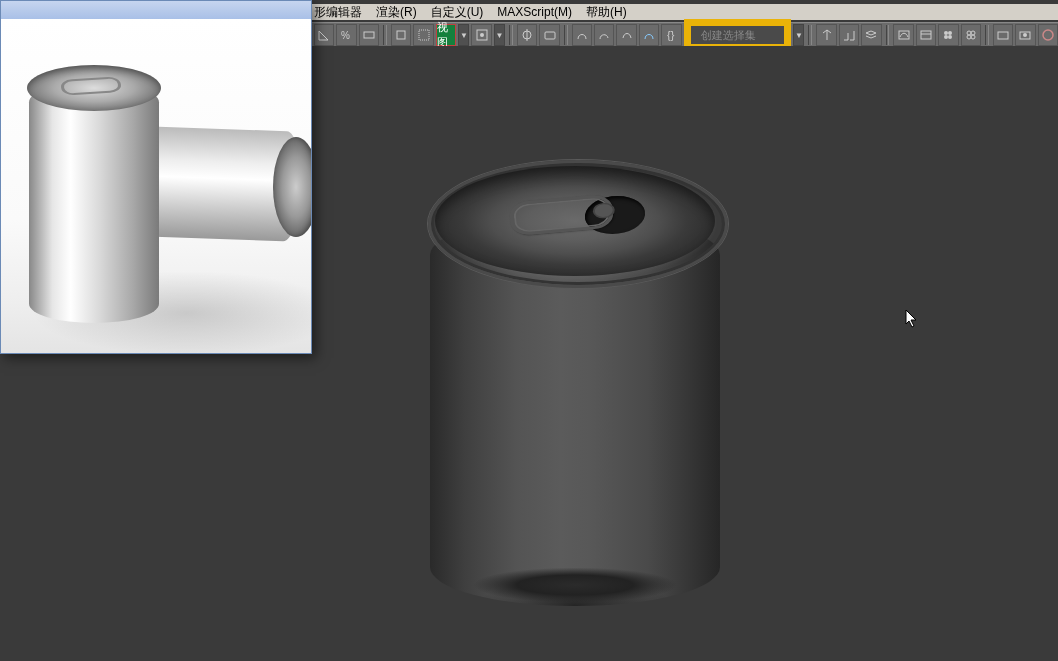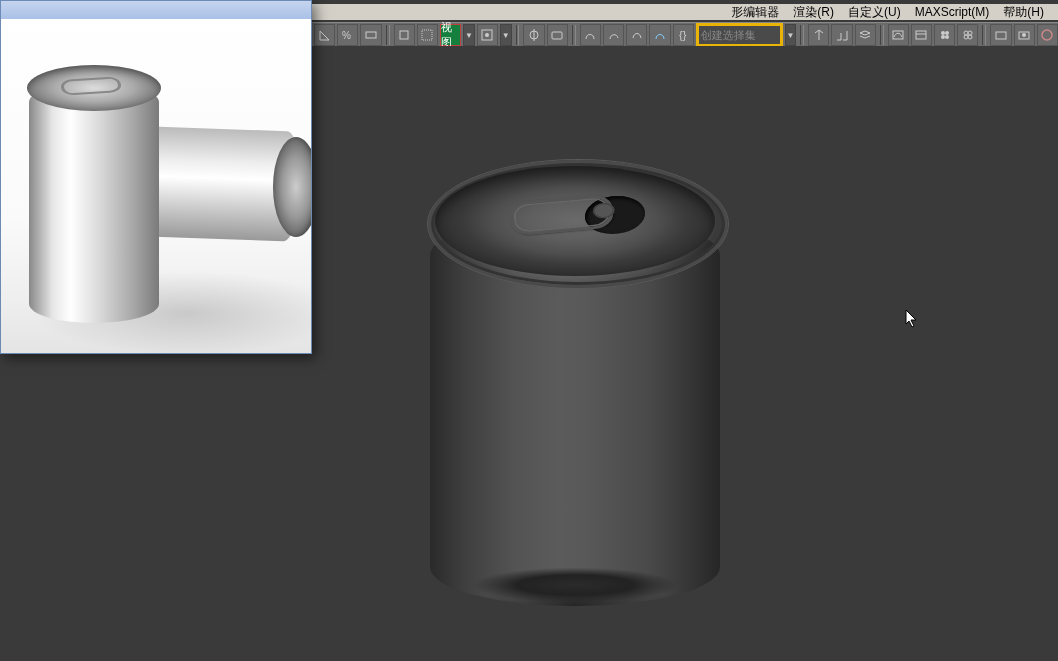--- a/index.html
+++ b/index.html
@@ -17,21 +17,20 @@
     position: absolute;
     top: 4px;
     left: 310px;
     right: 0;
     height: 16px;
     background: #d4d0c8;
     display: flex;
     align-items: center;
     padding-left: 4px;
     color: #000;
-    justify-content: flex-end;
   }
   .menubar span {
     margin-right: 14px;
     cursor: pointer;
   }
   .toolbar {
     position: absolute;
     top: 22px;
     left: 310px;
     right: 0;
@@ -75,24 +74,24 @@
     width: 2px;
     height: 20px;
     margin: 0 2px;
     border-left: 1px solid #444;
     border-right: 1px solid #888;
   }
   .selset {
     width: 80px;
     height: 18px;
     background: #4a4a4a;
-    border: 3px solid #eab308;
+    border: 7px solid #eab308;
     color: #888;
     font-size: 11px;
-    padding: 0 2px;
+    padding: 0 10px;
     display:flex;align-items:center;
   }
   .viewport {
     position: absolute;
     top: 46px;
     left: 0;
     right: 0;
     bottom: 0;
     background: #3a3a3a;
   }

